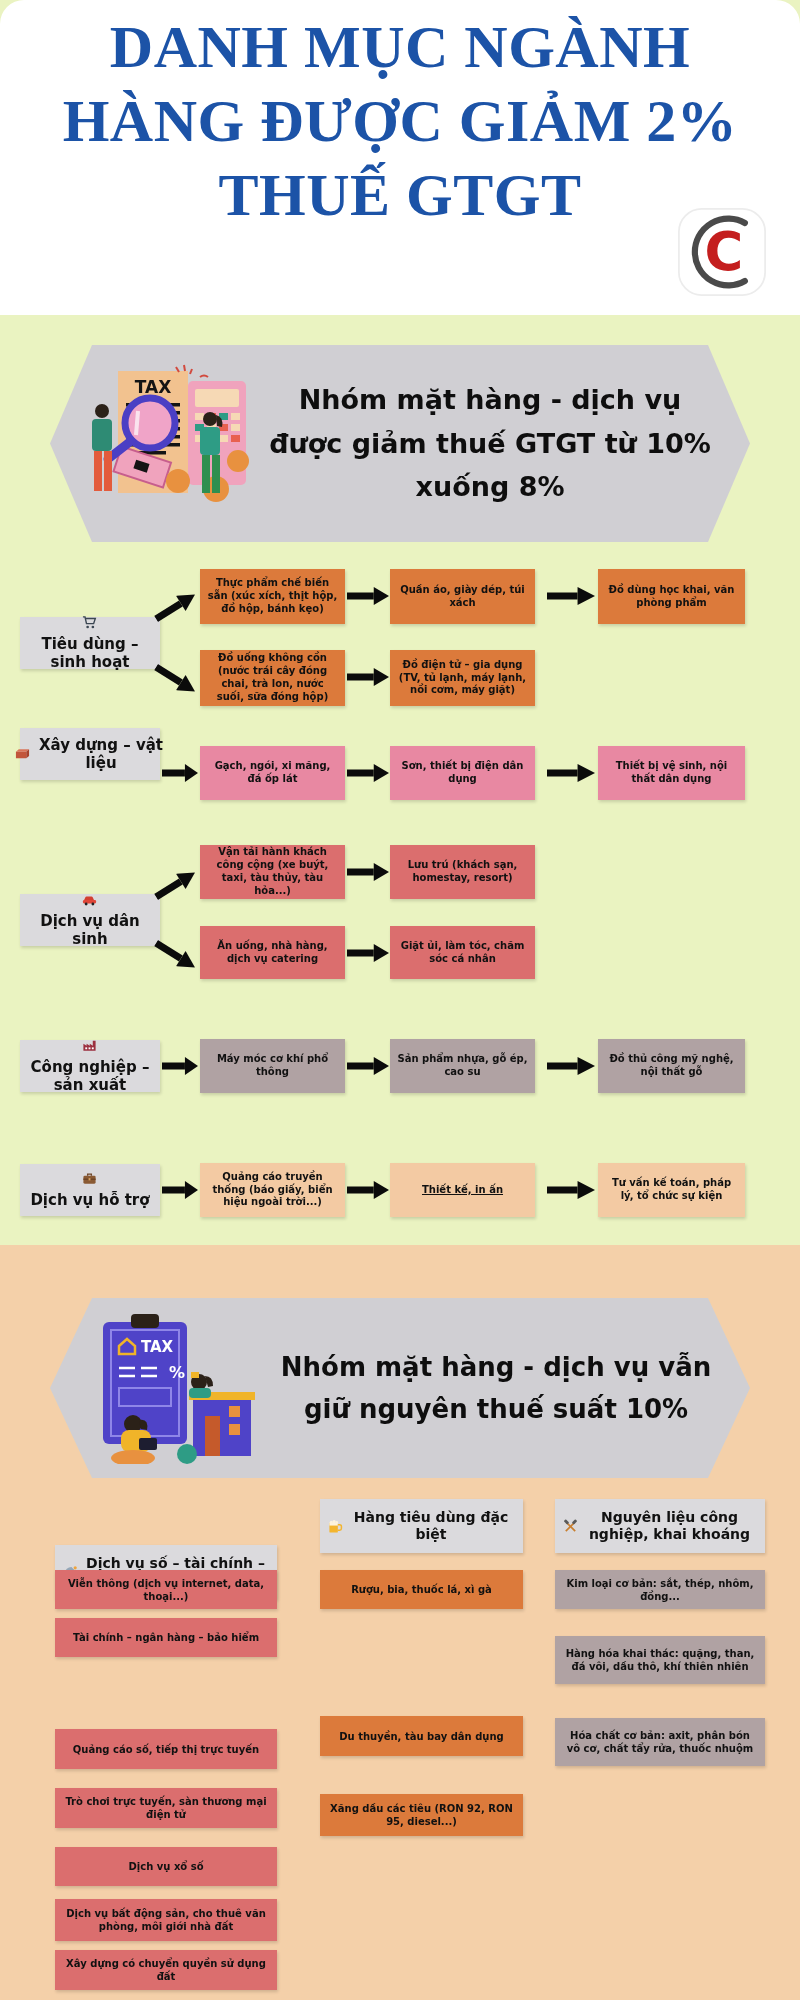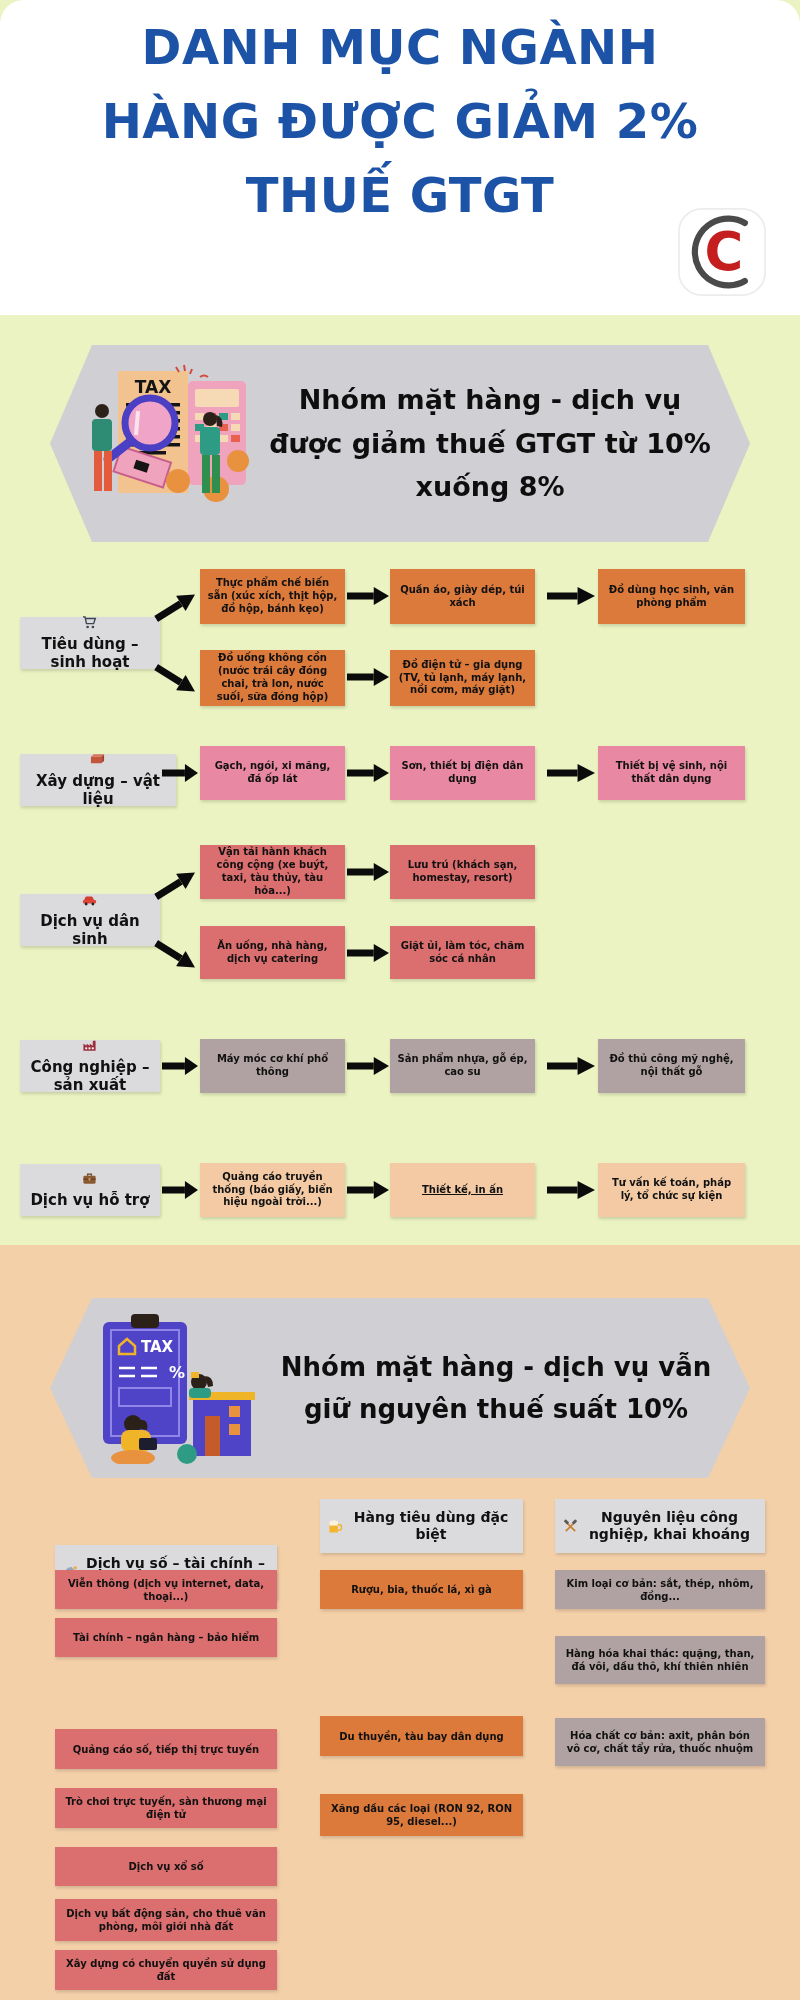--- a/index.html
+++ b/index.html
@@ -3,21 +3,21 @@
 <meta charset="utf-8">
 <style>
   html,body{margin:0;padding:0;}
   #page{position:relative;width:800px;height:2000px;overflow:hidden;
         font-family:"DejaVu Sans","Liberation Sans",sans-serif;background:var(--section1_bg,#eaf3c1);}
   .abs{position:absolute;box-sizing:border-box;}
   .bg1{left:0;top:0;width:800px;height:1245px;background:var(--section1_bg,#eaf3c1);}
   .bg2{left:0;top:1245px;width:800px;height:755px;background:var(--section2_bg,#f4d0a9);}
   .title-block{left:0;top:0;width:800px;height:315px;background:#ffffff;border-radius:24px 24px 0 0;}
   .title{left:0;top:10px;width:800px;text-align:center;color:var(--title_blue,#1c53a7);
-         font-weight:800;font-size:48px;line-height:74px;letter-spacing:.5px;}
+         font-weight:800;font-size:60px;line-height:74px;letter-spacing:.5px;font-family:Liberation Serif, serif;}
   .logo{left:678px;top:208px;width:88px;height:88px;}
   .hex{background:var(--banner_gray,#d0cfd3);
        clip-path:polygon(0% 50%,6% 0%,94% 0%,100% 50%,94% 100%,6% 100%);}
   .hex1{left:50px;top:345px;width:700px;height:197px;}
   .hex2{left:50px;top:1298px;width:700px;height:180px;}
   .hex-text{position:absolute;display:flex;align-items:center;justify-content:center;text-align:center;
             font-weight:700;color:#0e0e0e;}
   .hex1 .hex-text{left:210px;top:0;width:460px;height:100%;font-size:27px;line-height:1.62;}
   .hex2 .hex-text{left:215px;top:0;width:462px;height:100%;font-size:26px;line-height:1.62;}
   .fbox,.glabel,.item,.hdr{position:absolute;display:flex;align-items:center;justify-content:center;
@@ -124,21 +124,21 @@
       <svg width="15" height="15" viewBox="0 0 16 16">
           <path d="M1 2h2.2l1.6 7.2h7.6l1.8-5.4H4" fill="none" stroke="#3b4652" stroke-width="1.5"></path>
           <circle cx="6" cy="12.8" r="1.4" fill="#3b4652"></circle>
           <circle cx="11.6" cy="12.8" r="1.4" fill="#3b4652"></circle>
         </svg>
     </span>
     <span>Tiêu dùng – sinh hoạt</span>
   </div>
   <div class="fbox c-orange abs" style="left:200px;top:569px;width:145px;height:55px;">Thực phẩm chế biến sẵn (xúc xích, thịt hộp, đồ hộp, bánh kẹo)</div>
   <div class="fbox c-orange abs" style="left:390px;top:569px;width:145px;height:55px;">Quần áo, giày dép, túi xách</div>
-  <div class="fbox c-orange abs" style="left:598px;top:569px;width:147px;height:55px;">Đồ dùng học sinh, văn phòng phẩm</div>
+  <div class="fbox c-orange abs" style="left:598px;top:569px;width:147px;height:55px;">Đồ dùng học khai, văn phòng phẩm</div>
   <div class="fbox c-orange abs" style="left:200px;top:650px;width:145px;height:56px;">Đồ uống không cồn (nước trái cây đóng chai, trà lon, nước suối, sữa đóng hộp)</div>
   <div class="fbox c-orange abs" style="left:390px;top:650px;width:145px;height:56px;">Đồ điện tử – gia dụng (TV, tủ lạnh, máy lạnh, nồi cơm, máy giặt)</div>
   <div class="arrow" style="left:347px;top:587px;width:42px;">
     <svg viewBox="0 0 44 18" preserveAspectRatio="none">
         <rect x="0" y="5.5" width="28" height="7"></rect>
         <polygon points="28,0 44,9 28,18"></polygon>
       </svg>
     </div>
   <div class="arrow" style="left:547px;top:587px;width:48px;">
     <svg viewBox="0 0 44 18" preserveAspectRatio="none">
@@ -158,21 +158,21 @@
         <polygon points="28,0 44,9 28,18"></polygon>
       </svg>
     </div>
   <div class="arrow" style="left:156px;top:658px;width:46px;transform:rotate(32deg);transform-origin:left center;">
     <svg viewBox="0 0 44 18" preserveAspectRatio="none">
         <rect x="0" y="5.5" width="28" height="7"></rect>
         <polygon points="28,0 44,9 28,18"></polygon>
       </svg>
     </div>
 
-  <div class="glabel abs" style="left:20px;top:754px;width:156px;height:52px;">
+  <div class="glabel abs" style="left:20px;top:728px;width:140px;height:52px;flex-direction:column;">
     <span class="ic">
       <svg width="15" height="15" viewBox="0 0 16 16">
           <rect x="1" y="5" width="11" height="7" fill="#c2553b"></rect>
           <path d="M1 5l3-2.5h11L12 5z" fill="#d9745a"></path>
           <path d="M15 2.5V9.5l-3 2.5V5z" fill="#a8422c"></path>
         </svg>
     </span>
     <span>Xây dựng – vật liệu</span>
   </div>
   <div class="fbox c-pink abs" style="left:200px;top:746px;width:145px;height:54px;">Gạch, ngói, xi măng, đá ốp lát</div>
@@ -375,18 +375,18 @@
   <div class="item c-salmon abs" style="left:55px;top:1570px;width:222px;height:39px;">Viễn thông (dịch vụ internet, data, thoại...)</div>
   <div class="item c-salmon abs" style="left:55px;top:1618px;width:222px;height:39px;">Tài chính – ngân hàng – bảo hiểm</div>
   <div class="item c-salmon abs" style="left:55px;top:1729px;width:222px;height:40px;">Quảng cáo số, tiếp thị trực tuyến</div>
   <div class="item c-salmon abs" style="left:55px;top:1788px;width:222px;height:40px;">Trò chơi trực tuyến, sàn thương mại điện tử</div>
   <div class="item c-salmon abs" style="left:55px;top:1847px;width:222px;height:39px;">Dịch vụ xổ số</div>
   <div class="item c-salmon abs" style="left:55px;top:1899px;width:222px;height:42px;">Dịch vụ bất động sản, cho thuê văn phòng, môi giới nhà đất</div>
   <div class="item c-salmon abs" style="left:55px;top:1950px;width:222px;height:40px;">Xây dựng có chuyển quyền sử dụng đất</div>
 
   <div class="item c-orange abs" style="left:320px;top:1570px;width:203px;height:39px;">Rượu, bia, thuốc lá, xì gà</div>
   <div class="item c-orange abs" style="left:320px;top:1716px;width:203px;height:40px;">Du thuyền, tàu bay dân dụng</div>
-  <div class="item c-orange abs" style="left:320px;top:1794px;width:203px;height:42px;">Xăng dầu các loại (RON 92, RON 95, diesel...)</div>
+  <div class="item c-orange abs" style="left:320px;top:1794px;width:203px;height:42px;">Xăng dầu các tiêu (RON 92, RON 95, diesel...)</div>
 
   <div class="item c-mauve abs" style="left:555px;top:1570px;width:210px;height:39px;">Kim loại cơ bản: sắt, thép, nhôm, đồng...</div>
   <div class="item c-mauve abs" style="left:555px;top:1636px;width:210px;height:48px;">Hàng hóa khai thác: quặng, than, đá vôi, dầu thô, khí thiên nhiên</div>
   <div class="item c-mauve abs" style="left:555px;top:1718px;width:210px;height:48px;">Hóa chất cơ bản: axit, phân bón vô cơ, chất tẩy rửa, thuốc nhuộm</div>
 </div>
 
 </body></html>

